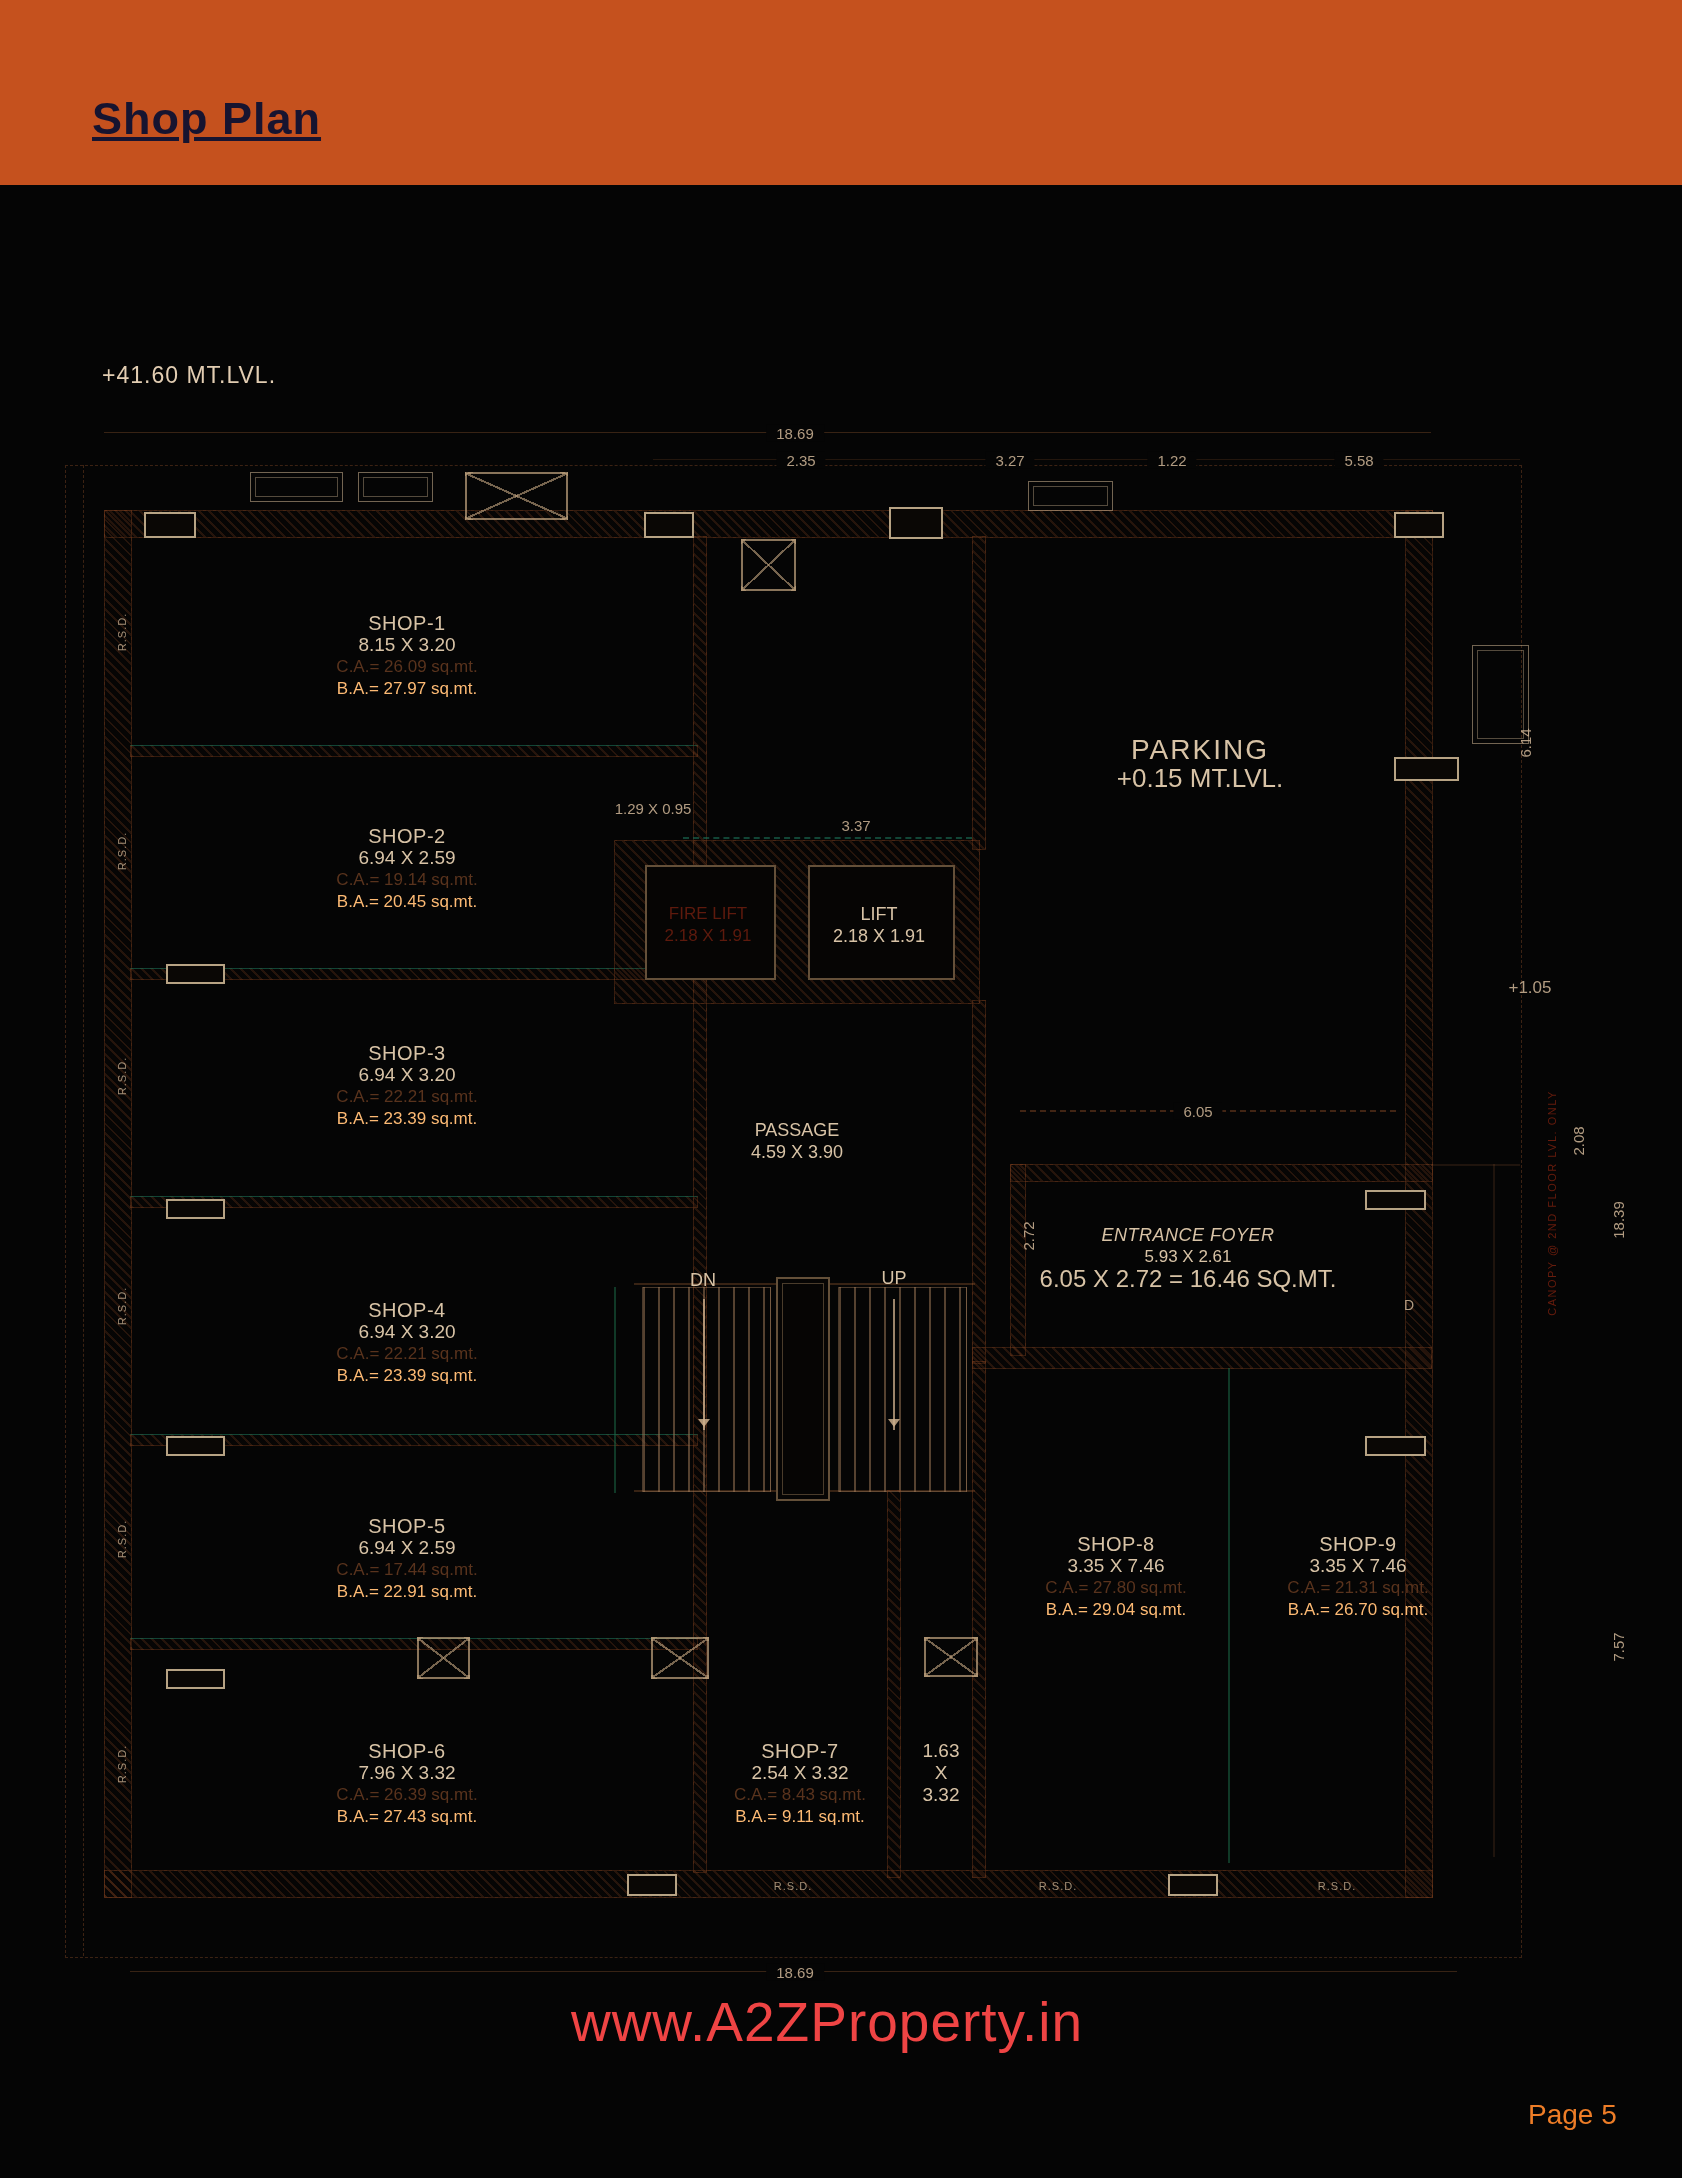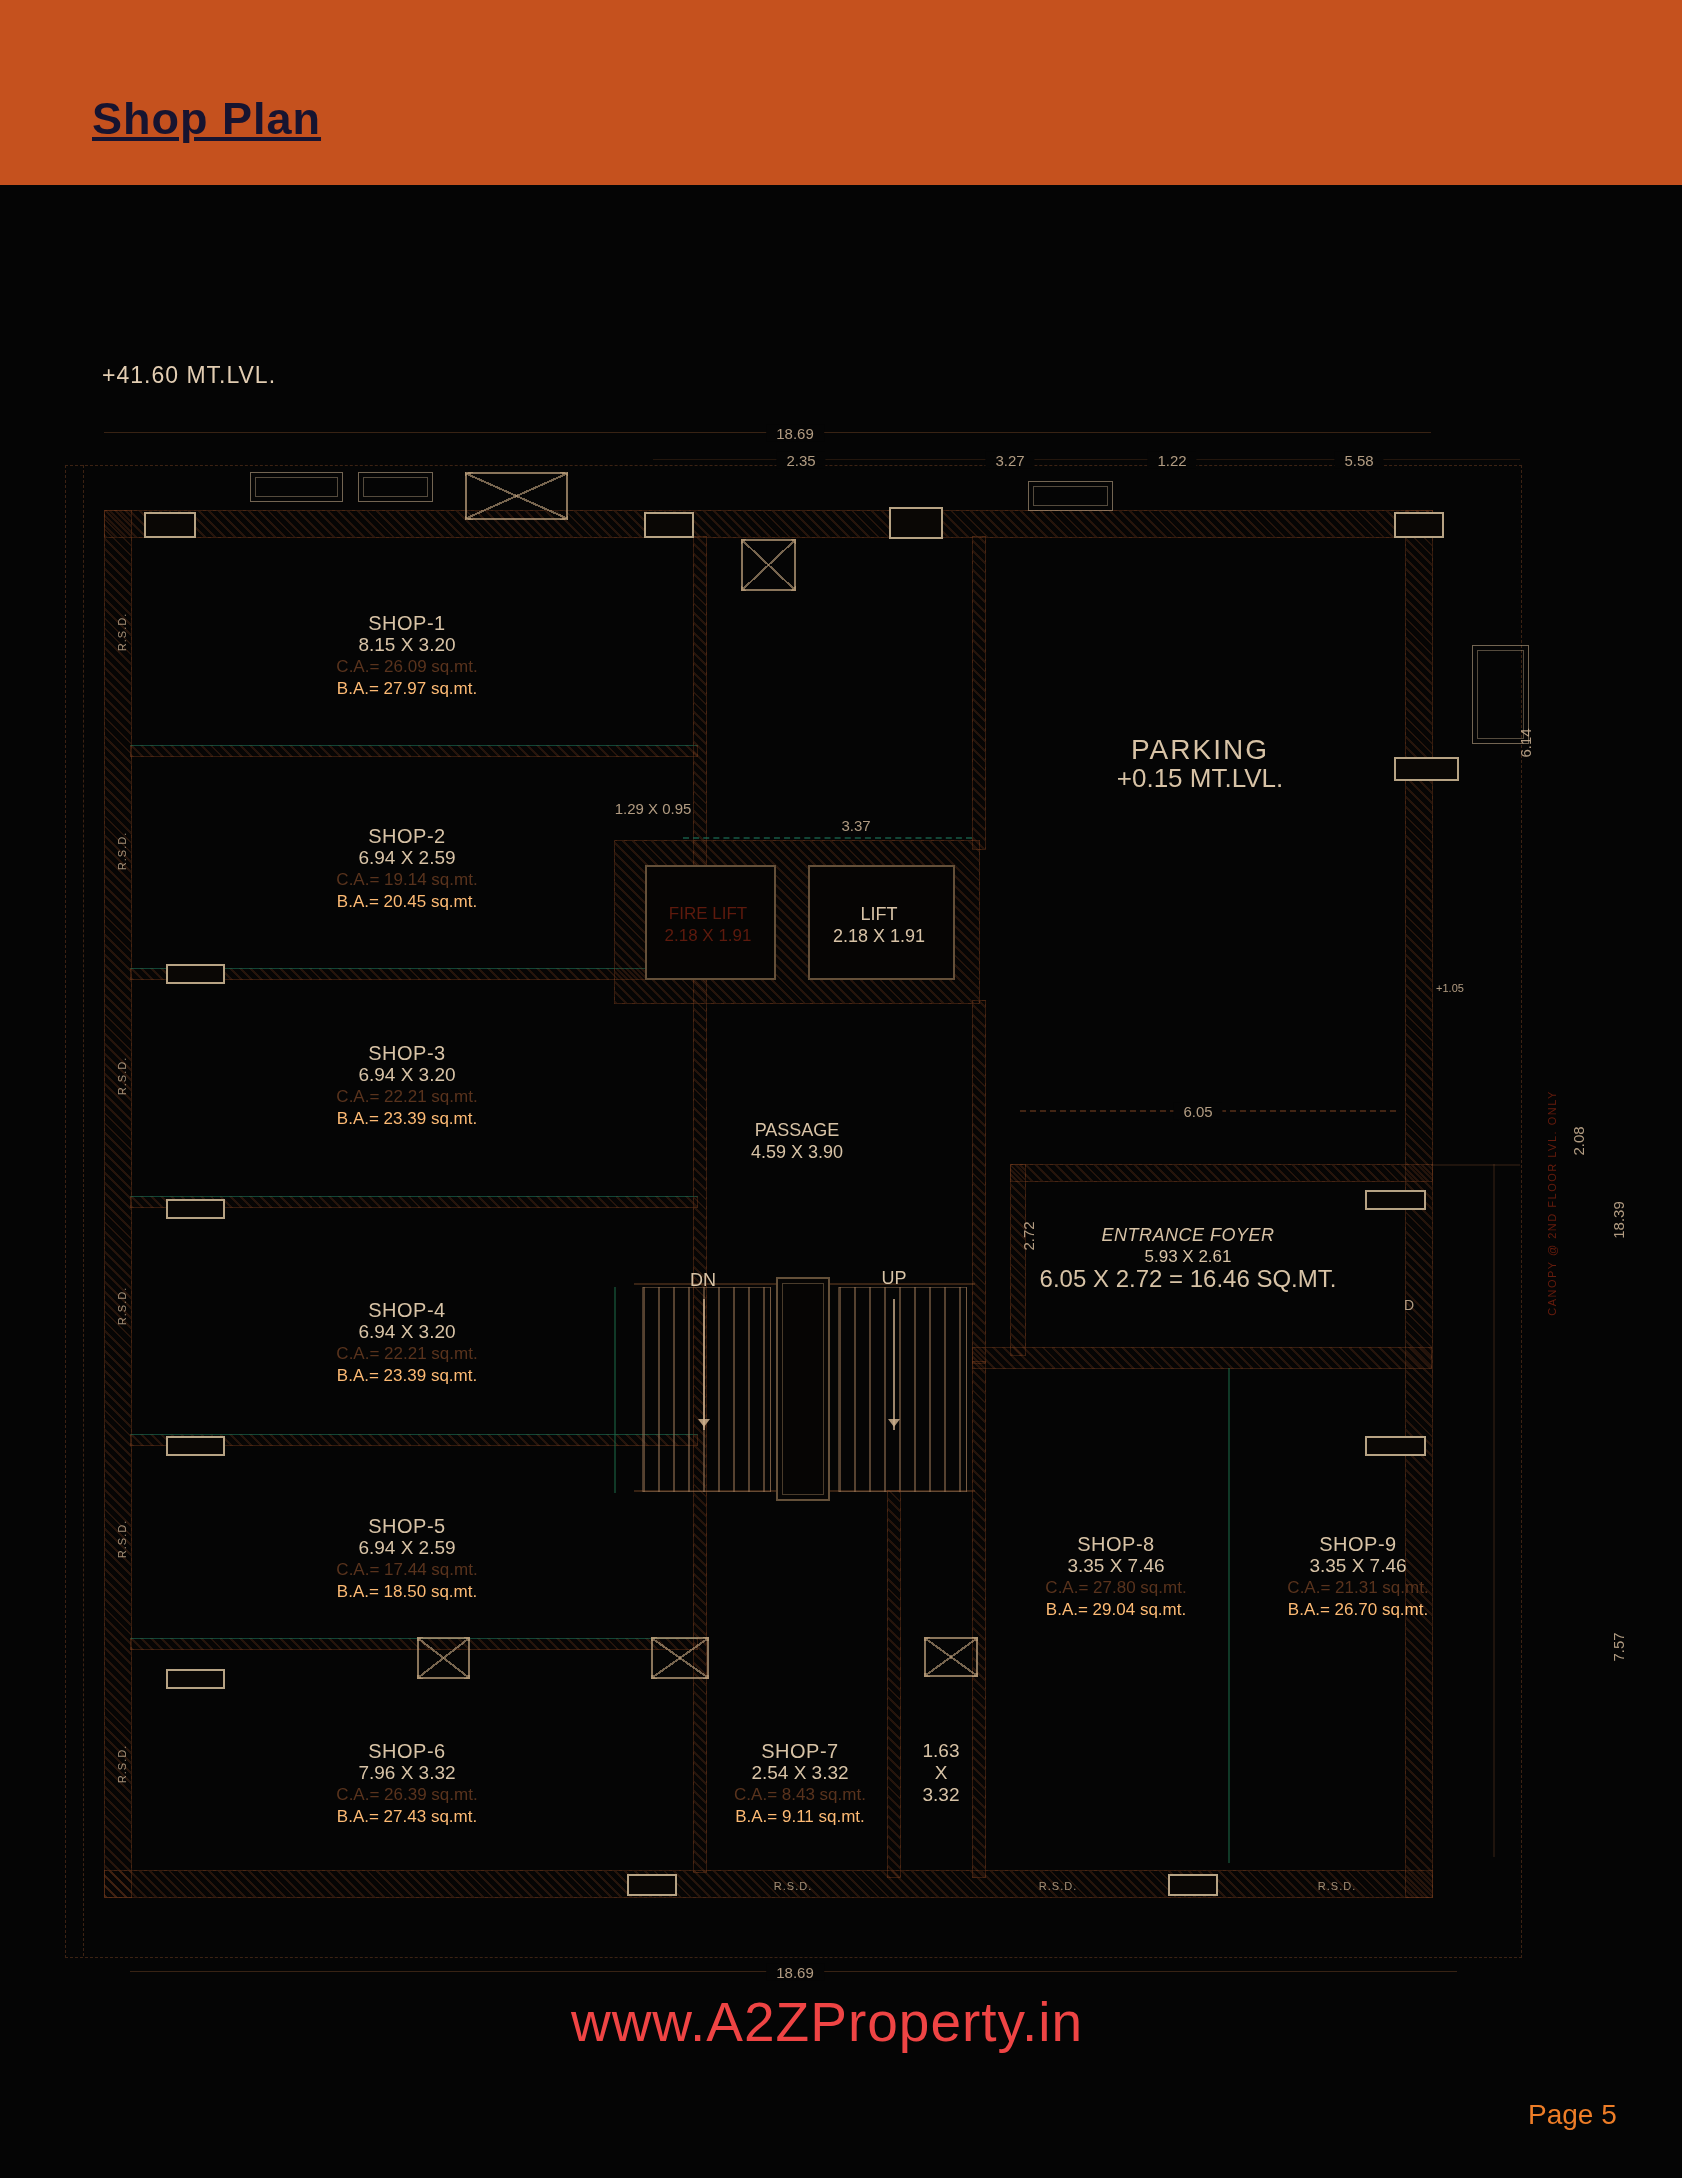--- a/index.html
+++ b/index.html
@@ -182,21 +182,21 @@
   <div class="rl" style="left:407px;top:1299px">
     <div class="nm">SHOP-4</div>
     <div class="sz">6.94 X 3.20</div>
     <div class="ca">C.A.= 22.21 sq.mt.</div>
     <div class="ba">B.A.= 23.39 sq.mt.</div>
   </div>
   <div class="rl" style="left:407px;top:1515px">
     <div class="nm">SHOP-5</div>
     <div class="sz">6.94 X 2.59</div>
     <div class="ca">C.A.= 17.44 sq.mt.</div>
-    <div class="ba">B.A.= 18.50 sq.mt.</div>
+    <div class="ba">B.A.= 22.91 sq.mt.</div>
   </div>
   <div class="rl" style="left:407px;top:1740px">
     <div class="nm">SHOP-6</div>
     <div class="sz">7.96 X 3.32</div>
     <div class="ca">C.A.= 26.39 sq.mt.</div>
     <div class="ba">B.A.= 27.43 sq.mt.</div>
   </div>
   <div class="rl" style="left:800px;top:1740px">
     <div class="nm">SHOP-7</div>
     <div class="sz">2.54 X 3.32</div>
@@ -254,21 +254,21 @@
     <div class="f3">6.05 X 2.72 = 16.46 SQ.MT.</div>
   </div>
 
   <div class="dim" style="left:653px;top:808px">1.29 X 0.95</div>
   <div class="dim" style="left:856px;top:825px">3.37</div>
   <div class="dim v" style="left:1028px;top:1236px">2.72</div>
   <div class="dim v" style="left:1525px;top:743px">6.14</div>
   <div class="dim v" style="left:1578px;top:1141px">2.08</div>
   <div class="dim v" style="left:1618px;top:1220px">18.39</div>
   <div class="dim v" style="left:1618px;top:1647px">7.57</div>
-  <div class="dim" style="left:1450px;top:988px;font-size:11px">+1.05</div>
+  <div class="dim" style="left:1530px;top:988px;font-size:17px">+1.05</div>
   <div class="dim" style="left:1409px;top:1305px;font-size:14px">D</div>
   <div class="canopy" style="left:1552px;top:1203px">CANOPY @ 2ND FLOOR LVL. ONLY</div>
 
   <div class="rsd v" style="left:122px;top:632px">R.S.D.</div>
   <div class="rsd v" style="left:122px;top:851px">R.S.D.</div>
   <div class="rsd v" style="left:122px;top:1076px">R.S.D.</div>
   <div class="rsd v" style="left:122px;top:1306px">R.S.D.</div>
   <div class="rsd v" style="left:122px;top:1539px">R.S.D.</div>
   <div class="rsd v" style="left:122px;top:1764px">R.S.D.</div>
 

